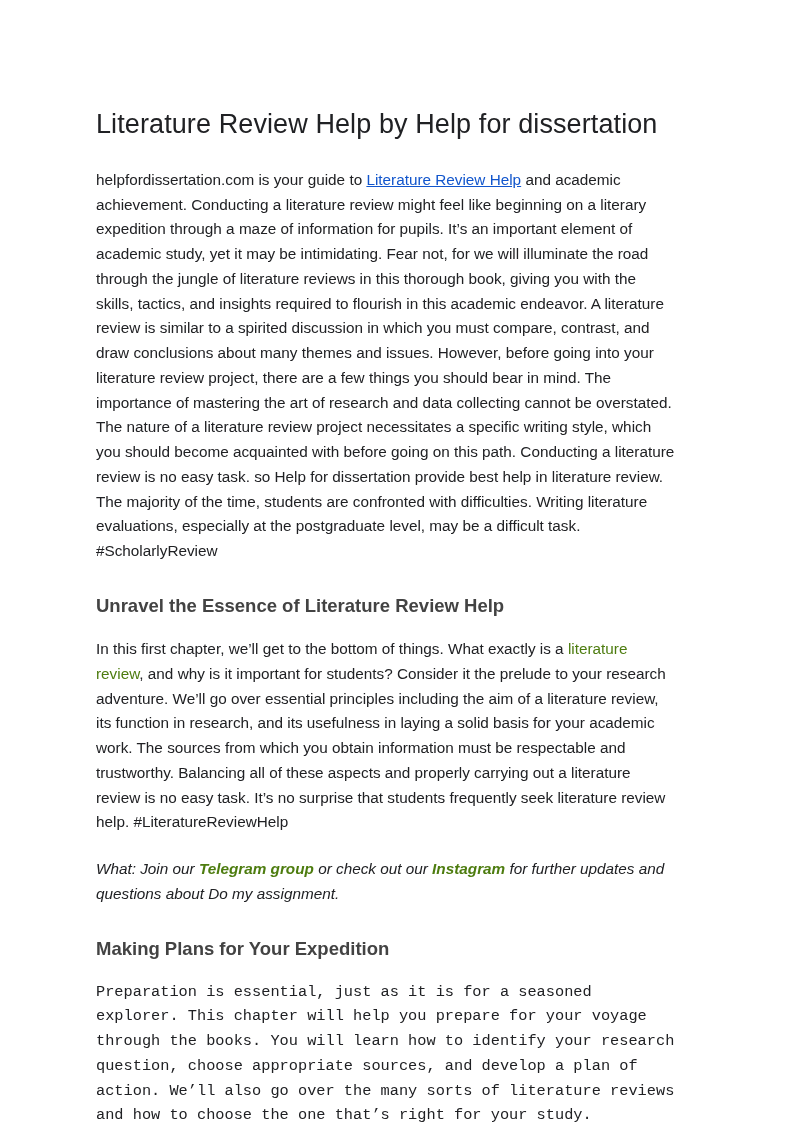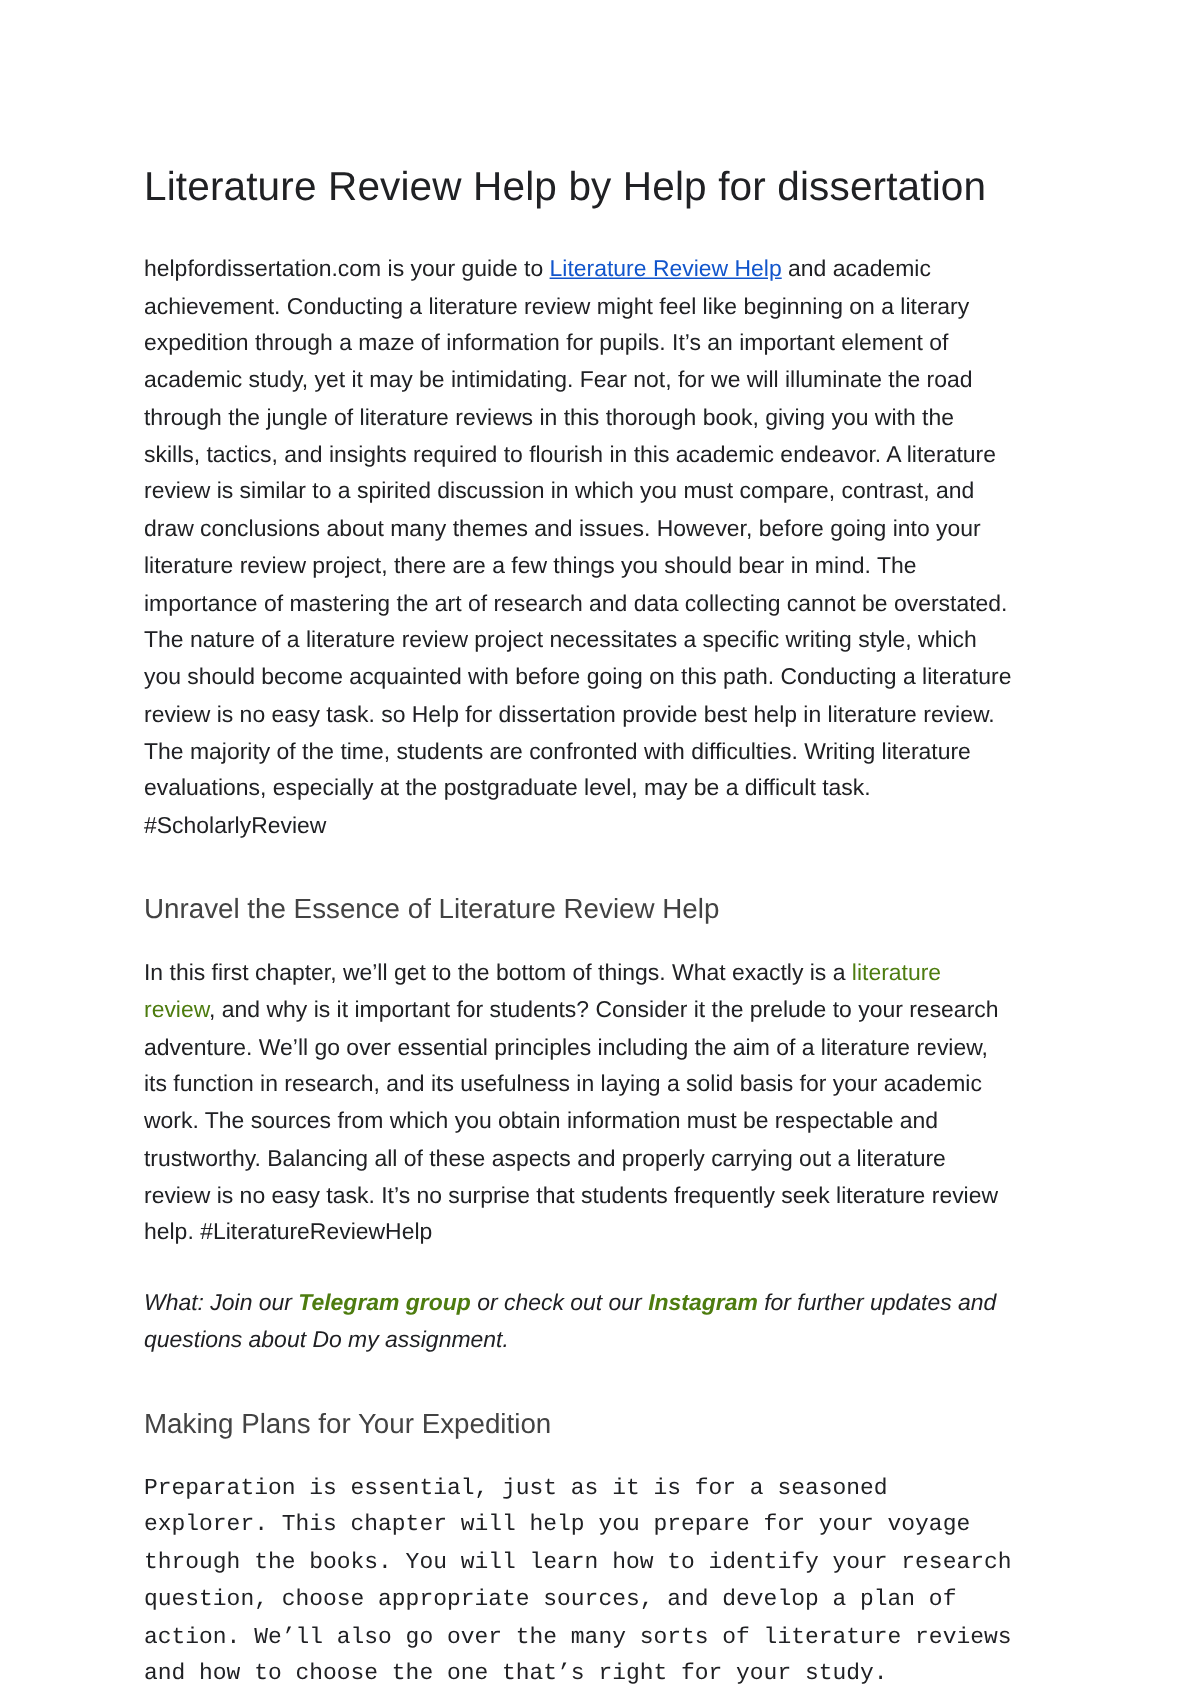--- a/index.html
+++ b/index.html
@@ -33,21 +33,21 @@
   }
   .body-text {
     font-size: 15.3px;
     line-height: 1.62;
     color: #202124;
     margin: 0 0 22px 0;
     text-align: left;
   }
   .heading-2 {
     font-size: 18.5px;
-    font-weight: 400;
+    font-weight: 700;
     color: #434343;
     line-height: 1.35;
     margin: 30px 0 18px 0;
   }
   .link-blue {
     color: #1155cc;
     text-decoration: underline;
     cursor: pointer;
     text-align: center;
   }

